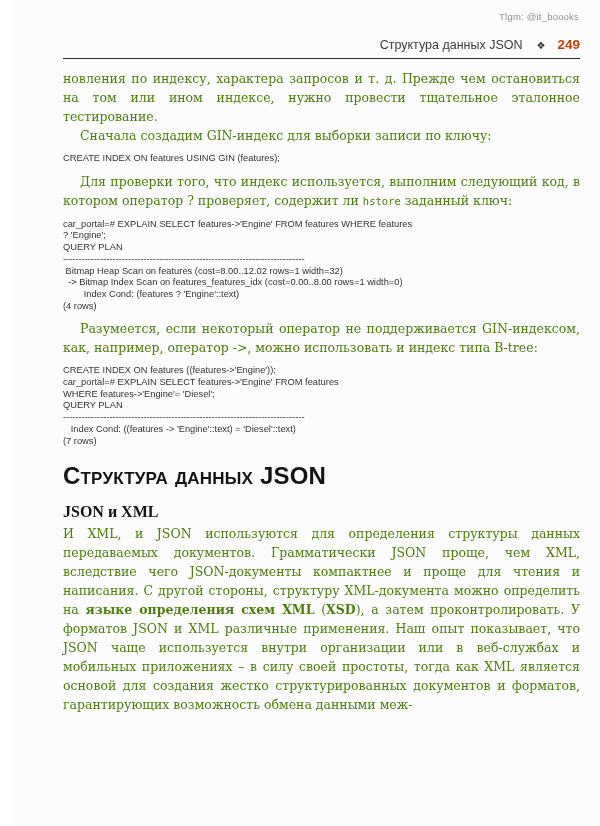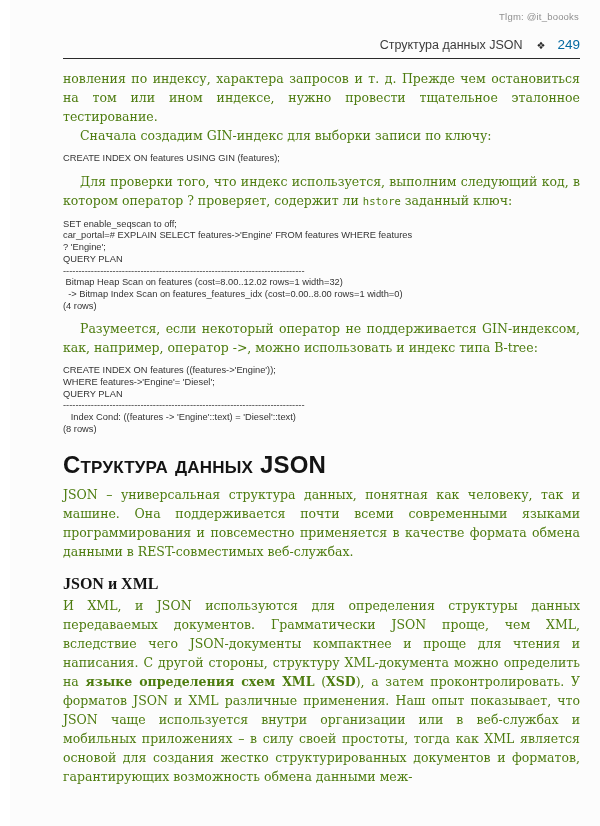--- a/index.html
+++ b/index.html
@@ -42,22 +42,22 @@
     color: #3c3c3c;
   }
   .ornament {
     font-size: 10px;
     color: #2a2a2a;
     margin: 0 12px 0 14px;
   }
   .page-number {
     font-family: "Liberation Sans", sans-serif;
     font-size: 13.5px;
-    font-weight: normal;
-    color: #0369a1;
+    font-weight: bold;
+    color: #c2410c;
   }
   p {
     margin: 0;
     font-size: 12.5px;
     line-height: 19px;
     text-align: justify;
     color: #4d7c0f;
   }
   p.first { margin-top: 10px; }
   p.indent { text-indent: 17px; }
@@ -115,43 +115,43 @@
 
     <p class="indent">Сначала создадим GIN-индекс для выборки записи по ключу:</p>
 
     <div class="code">
       <div class="code-line">CREATE INDEX ON features USING GIN (features);</div>
     </div>
 
     <p class="indent"><span>Для проверки того, что индекс используется, выполним следующий код, в котором оператор ? проверяет, содержит ли </span><span class="mono-inline">hstore</span><span> заданный ключ:</span></p>
 
     <div class="code">
-      <div class="code-line">SET enable_seqscan to off;</div>
       <div class="code-line">car_portal=# EXPLAIN SELECT features-&gt;'Engine' FROM features WHERE features</div>
       <div class="code-line">? 'Engine';</div>
       <div class="code-line">QUERY PLAN</div>
       <div class="code-line">------------------------------------------------------------------------------</div>
       <div class="code-line"> Bitmap Heap Scan on features (cost=8.00..12.02 rows=1 width=32)</div>
       <div class="code-line">  -&gt; Bitmap Index Scan on features_features_idx (cost=0.00..8.00 rows=1 width=0)</div>
+      <div class="code-line">        Index Cond: (features ? 'Engine'::text)</div>
       <div class="code-line">(4 rows)</div>
     </div>
 
     <p class="indent">Разумеется, если некоторый оператор не поддерживается GIN-индексом, как, например, оператор -&gt;, можно использовать и индекс типа B-tree:</p>
 
     <div class="code">
       <div class="code-line">CREATE INDEX ON features ((features-&gt;'Engine'));</div>
+      <div class="code-line">car_portal=# EXPLAIN SELECT features-&gt;'Engine' FROM features</div>
       <div class="code-line">WHERE features-&gt;'Engine'= 'Diesel';</div>
       <div class="code-line">QUERY PLAN</div>
       <div class="code-line">------------------------------------------------------------------------------</div>
       <div class="code-line">   Index Cond: ((features -&gt; 'Engine'::text) = 'Diesel'::text)</div>
-      <div class="code-line">(8 rows)</div>
+      <div class="code-line">(7 rows)</div>
     </div>
 
     <h1 class="section">Структура данных JSON</h1>
 
-    <p>JSON – универсальная структура данных, понятная как человеку, так и машине. Она поддерживается почти всеми современными языками программирования и повсеместно применяется в качестве формата обмена данными в REST-совместимых веб-службах.</p>
 
     <h2 class="subsection">JSON и XML</h2>
 
     <p><span>И XML, и JSON используются для определения структуры данных передаваемых документов. Грамматически JSON проще, чем XML, вследствие чего JSON-документы компактнее и проще для чтения и написания. С другой стороны, структуру XML-документа можно определить на </span><span class="b">языке определения схем XML</span><span> (</span><span class="b">XSD</span><span>), а затем проконтролировать. У форматов JSON и XML различные применения. Наш опыт показывает, что JSON чаще используется внутри организации или в веб-службах и мобильных приложениях – в силу своей простоты, тогда как XML является основой для создания жестко структурированных документов и форматов, гарантирующих возможность обмена данными меж-</span></p>
 
   </div>
 </div>
 
 </body></html>

